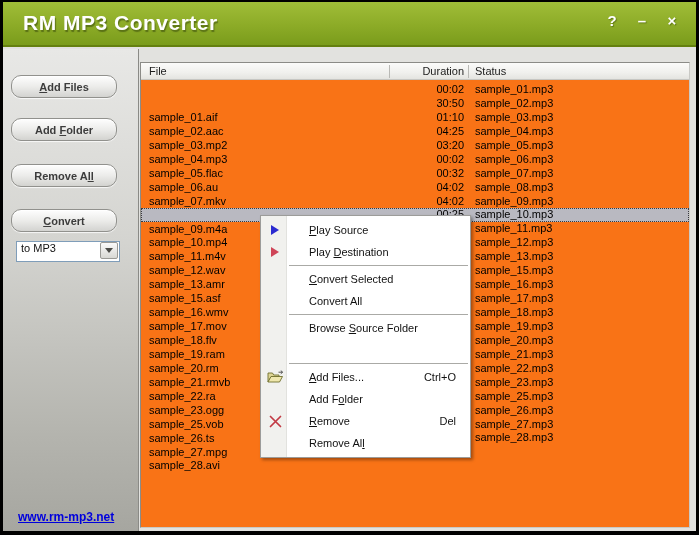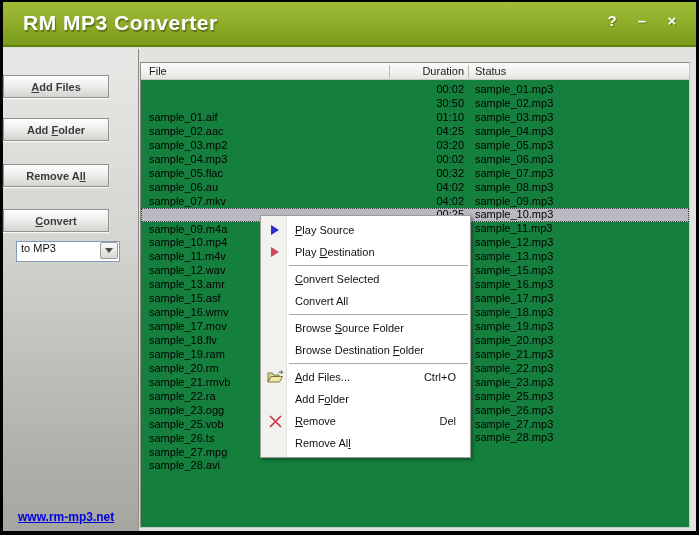--- a/index.html
+++ b/index.html
@@ -24,21 +24,21 @@
   .win-btn{color:#fff;font-weight:bold;font-size:15px;cursor:default;
     text-shadow:1px 1px 1px rgba(70,90,15,.6);width:16px;text-align:center;}
 
   
   .sidebar{
     position:absolute;left:0;top:47px;width:136px;height:482px;
     background:linear-gradient(to bottom,#e8e8e6 0%,#d4d4d0 40%,#b4b4ae 80%,#a6a6a0 100%);
     border-right:1px solid #8a8a86;
   }
   .side-btn{
-    position:absolute;left:0;width:106px;height:23px;border-radius:0;
+    position:absolute;left:8px;width:106px;height:23px;border-radius:10px;
     background:linear-gradient(to bottom,#fefefe 0%,#ececea 50%,#d3d3d0 100%);
     border:1px solid #91918d;color:#3c3c3c;font-weight:bold;font-size:11px;
     display:flex;align-items:center;justify-content:center;cursor:default;
     box-shadow:0 1px 1px rgba(255,255,255,.8), inset 0 1px 0 #fff;
   }
   .side-btn u,.menu-item u,.mi-label u{text-decoration:underline;}
   .combo{
     position:absolute;left:13px;top:192px;width:104px;height:21px;background:#fff;
     border:1px solid #7f9db9;display:flex;align-items:flex-start;font-size:11px;color:#111;
   }
@@ -46,21 +46,21 @@
   .combo-btn{
     width:18px;height:17px;margin-right:1px;border:1px solid #9a9a96;border-radius:2px;
     background:linear-gradient(to bottom,#fafafa,#d8d8d4);
     display:flex;align-items:center;justify-content:center;
   }
   .chev{width:0;height:0;border-left:4px solid transparent;border-right:4px solid transparent;border-top:5px solid #4a4a46;}
   .site-link{position:absolute;left:15px;top:461px;font-size:12px;font-weight:bold;color:#0000dd;text-decoration:underline;cursor:pointer;}
 
   
   .list-panel{
-    position:absolute;left:137px;top:60px;width:550px;height:466px;background:#15803d;
+    position:absolute;left:137px;top:60px;width:550px;height:466px;background:#f97316;
     border:1px solid #8b8b87;border-bottom-color:#c9c9c5;border-right-color:#c9c9c5;
     font-size:11px;overflow:hidden;
   }
   .list-header{
     position:relative;height:17px;
     background:linear-gradient(to bottom,#fbfbfa 0%,#f0f0ed 60%,#e4e4e0 100%);
     border-bottom:1px solid #c6c6c2;color:#1c1c1c;
   }
   .hdr-cell{position:absolute;top:2px;}
   .hdr-file{left:8px;}
@@ -80,21 +80,21 @@
   
   .context-menu{
     position:absolute;left:257px;top:213px;width:211px;
     background:#fff;border:1px solid #9c9c9a;
     box-shadow:2px 2px 3px rgba(0,0,0,.35);
     padding:3px 0;font-size:11px;color:#111;z-index:10;
   }
   .menu-gutter{position:absolute;left:0;top:0;bottom:0;width:26px;background:#f1f1ee;border-right:1px solid #e2e2de;}
   .menu-item{position:relative;height:22px;display:flex;align-items:center;cursor:default;}
   .mi-icon{position:absolute;left:5px;width:18px;height:16px;display:flex;align-items:center;justify-content:center;}
-  .mi-label{margin-left:34px;}
+  .mi-label{margin-left:48px;}
   .mi-shortcut{position:absolute;right:14px;}
   .menu-sep{height:1px;background:#aaaaa6;margin:2px 2px 2px 28px;}
   .tri{width:0;height:0;border-top:5px solid transparent;border-bottom:5px solid transparent;border-left:8px solid #2b2bd0;}
   .tri.red{border-left-color:#cf4558;}
 </style>
 </head>
 <body>
 
 <div class="window">
   <div class="frame">
@@ -192,21 +192,20 @@
             <span class="mi-icon"></span>
             <span class="mi-label"><span>Convert All</span><u></u><span></span></span>
           </div>
           <div class="menu-sep"></div>
           <div class="menu-item">
             <span class="mi-icon"></span>
             <span class="mi-label"><span>Browse </span><u>S</u><span>ource Folder</span></span>
           </div>
           <div class="menu-item">
             <span class="mi-icon"></span>
-            <span class="mi-label"><span>Browse Destination </span><u>F</u><span>older</span></span>
           </div>
           <div class="menu-sep"></div>
           <div class="menu-item">
             <span class="mi-icon">
               <svg width="17" height="14" viewBox="0 0 17 14">
                 <path d="M1 12 V3 h4.5 l1.2 2 H12 v2 H4 L1 12 Z" fill="#ded595" stroke="#6f6f2c" stroke-width="0.9"></path>
                 <path d="M1 12 L4 6.5 H15.5 L12.5 12 Z" fill="#efe7ad" stroke="#6f6f2c" stroke-width="0.9"></path>
                 <path d="M11.5 2.2 h4 M13.8 0.6 l1.8 1.6 -1.8 1.6" fill="none" stroke="#444" stroke-width="0.9"></path>
               </svg>
             </span>

